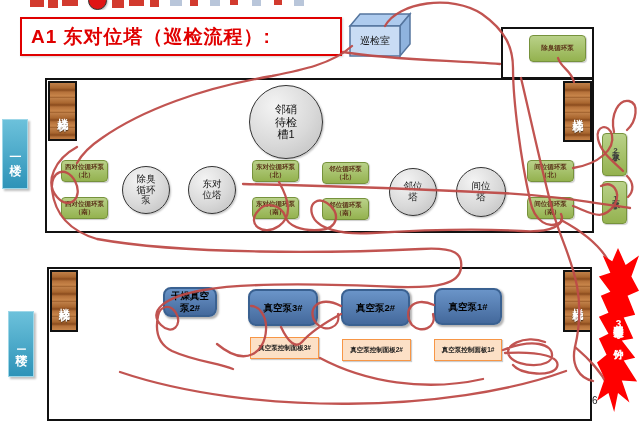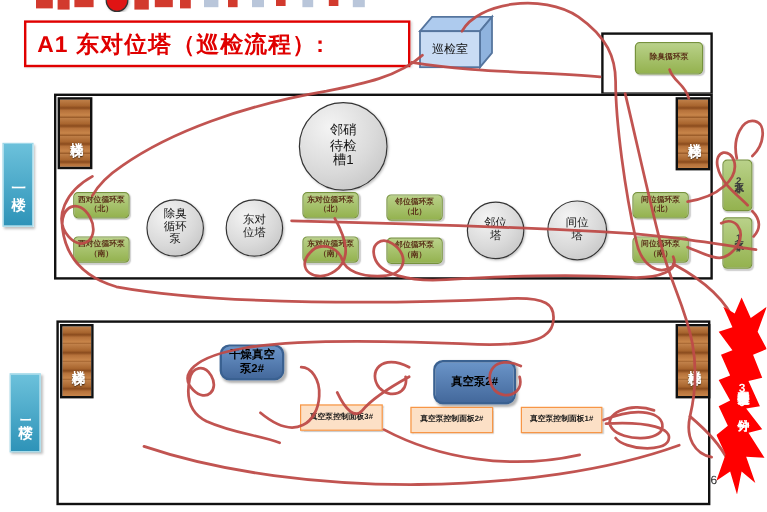--- a/index.html
+++ b/index.html
@@ -61,21 +61,20 @@
     writing-mode:vertical-rl;text-orientation:upright;
     display:flex;align-items:center;justify-content:center;
     box-shadow:1px 1px 1px rgba(0,0,0,.2);
   }
   
   .box-blue{
     background:linear-gradient(180deg,#6a94c8,#44699c);
     border:2px solid #3a6191;border-radius:8px;color:#000;
     font-size:9.5px;font-weight:bold;line-height:1.25;padding:2px;
     box-shadow:1.5px 1.5px 2px rgba(0,0,0,.3);
-    margin-left:20px;
   }
   
   .box-orange{
     background:#fce0c6;border:1.5px solid #f79646;color:#1a1a1a;
     font-size:6.5px;font-weight:bold;line-height:1.3;padding:1px;
     box-shadow:1px 1px 1px rgba(0,0,0,.2);
   }
   .cube-label{font-size:10px;color:#111;}
   .burst-text{
     position:absolute;inset:0;display:flex;align-items:center;justify-content:center;
@@ -192,22 +191,28 @@
   <div class="abs stair" style="left:563px;top:270px;width:29px;height:62px;">
     <span>楼梯</span>
   </div>
   <div class="abs floor-tag" style="left:8px;top:311px;width:26px;height:66px;">
     <span>二楼</span>
   </div>
 
   <div class="abs ctr box-blue" style="left:163px;top:287px;width:54px;height:30px;">
     <span style="width:42px;">干燥真空泵2#</span>
   </div>
-  <div class="abs ctr box-blue" style="left:341px;top:300px;width:69px;height:37px;">
+  <div class="abs ctr box-blue" style="left:248px;top:289px;width:70px;height:37px;">
+    <span>真空泵3#</span>
+  </div>
+  <div class="abs ctr box-blue" style="left:341px;top:289px;width:69px;height:37px;">
     <span>真空泵2#</span>
+  </div>
+  <div class="abs ctr box-blue" style="left:434px;top:288px;width:68px;height:37px;">
+    <span>真空泵1#</span>
   </div>
 
   <div class="abs ctr box-orange" style="left:250px;top:337px;width:69px;height:22px;">
     <span>真空泵控制面板3#</span>
   </div>
   <div class="abs ctr box-orange" style="left:342px;top:339px;width:69px;height:22px;">
     <span>真空泵控制面板2#</span>
   </div>
   <div class="abs ctr box-orange" style="left:434px;top:339px;width:68px;height:22px;">
     <span>真空泵控制面板1#</span>

